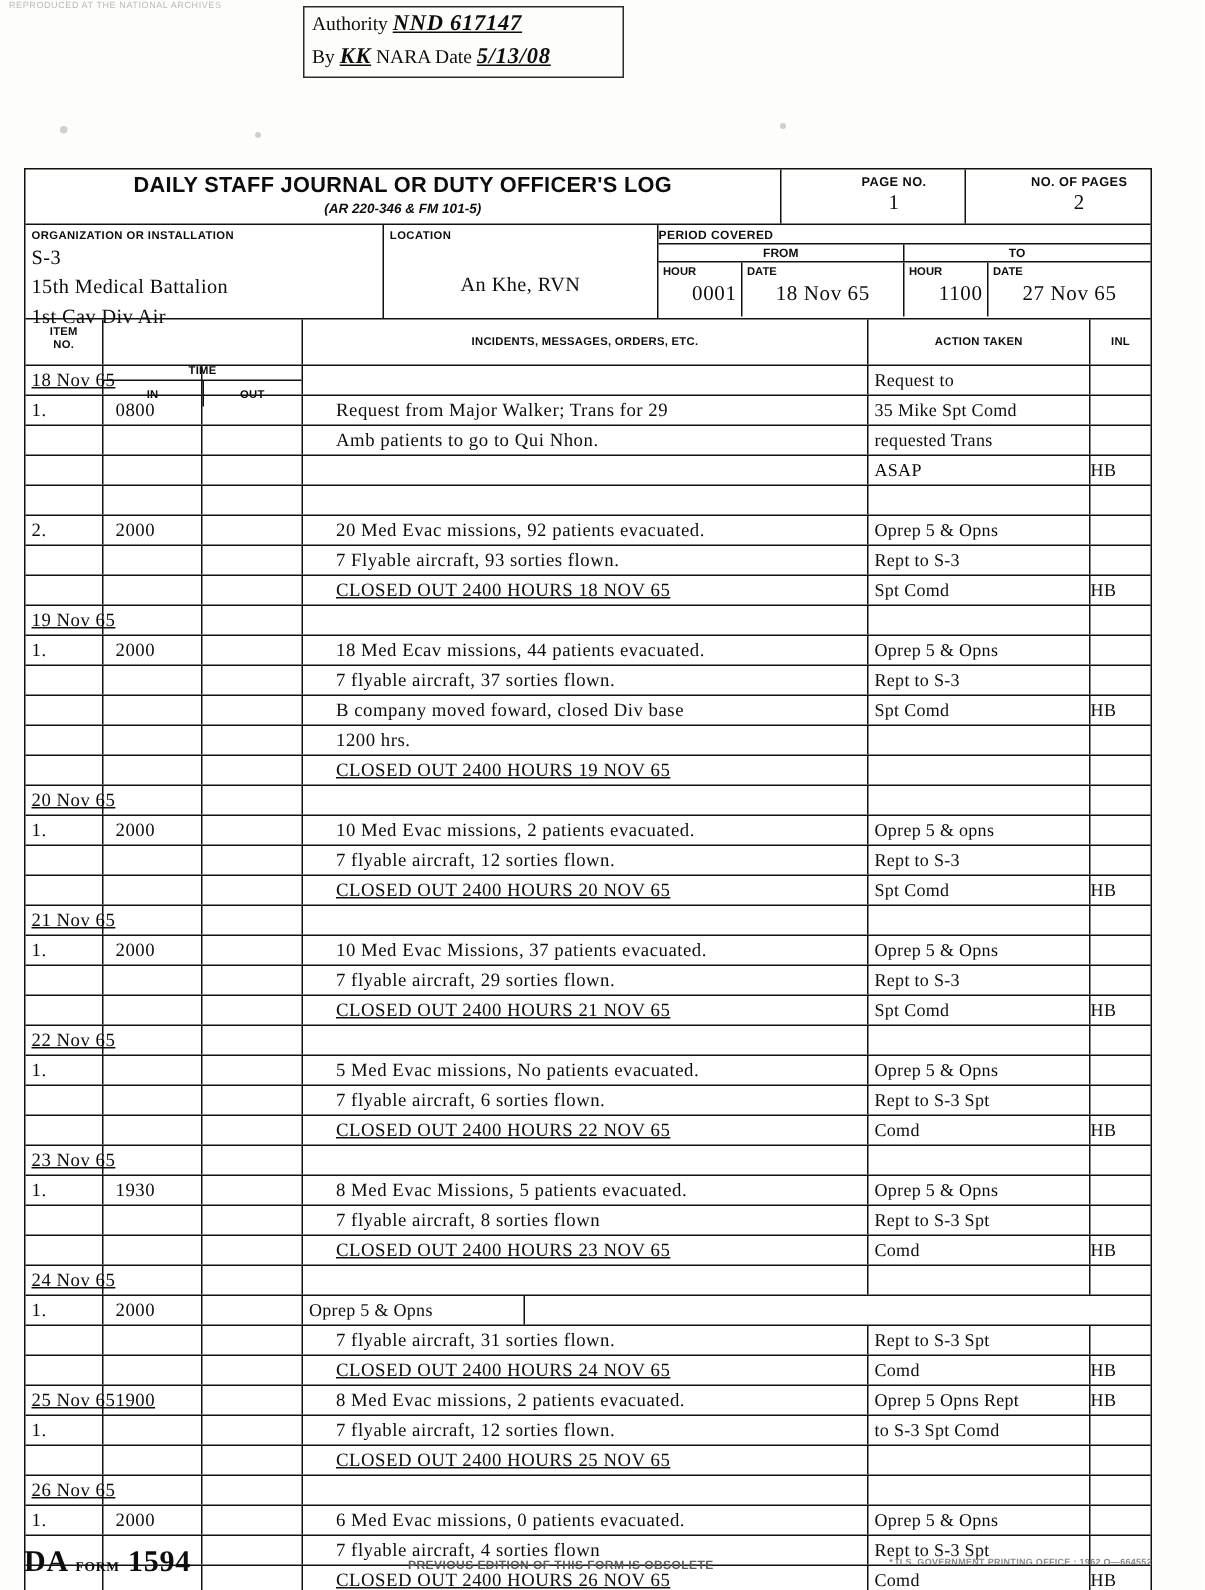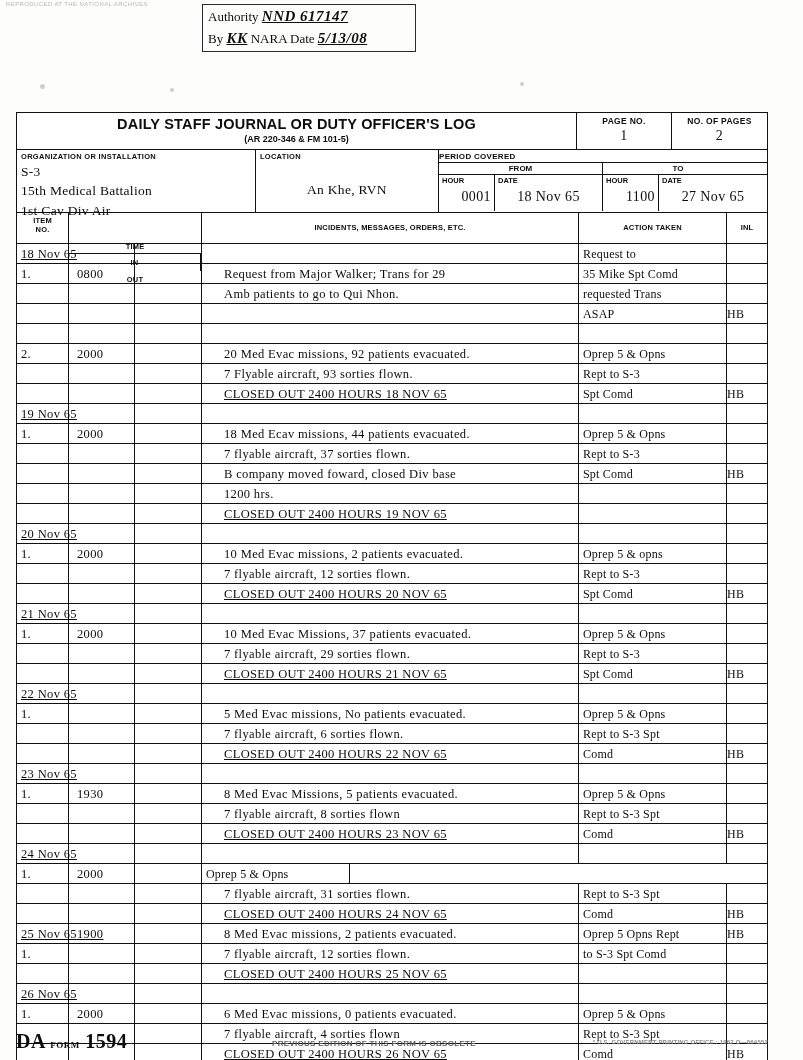--- a/index.html
+++ b/index.html
@@ -73,35 +73,37 @@
     box-sizing: border-box;
     background: #fff;
   }
   .bdr-b { border-bottom: 1px solid #111; }
   .bdr-r { border-right: 1px solid #111; }
 
   
   .hdr {
     display: flex;
     height: 36px;
+    gap: 28px;
   }
   .hdr-title {
     flex: 1 1 auto;
     text-align: center;
     padding-top: 3px;
     box-sizing: border-box;
   }
   .hdr-title .t1 {
     font-weight: bold;
     font-size: 14.5px;
     letter-spacing: 0.2px;
   }
   .hdr-title .t2 {
     font-size: 9px;
     font-weight: bold;
+    font-style: italic;
     margin-top: 2px;
   }
   .pgno, .nopg {
     width: 95px;
     box-sizing: border-box;
     text-align: center;
     font-size: 8.5px;
     font-weight: bold;
     padding-top: 3px;
     letter-spacing: 0.3px;
@@ -198,21 +200,21 @@
   .colhdr > div {
     box-sizing: border-box;
     text-align: center;
     font-size: 7.5px;
     font-weight: bold;
     letter-spacing: 0.2px;
   }
   .c-item { width: 52px; padding-top: 3px; }
   .c-time { width: 133px; }
   .c-time-lbl { height: 12px; line-height: 12px; border-bottom: 1px solid #111; margin-top: 28px; }
-  .c-time-sub { display: flex; height: 17px; flex-direction: column; }
+  .c-time-sub { display: flex; height: 17px; }
   .c-time-sub > div { flex: 1 1 0; line-height: 17px; }
   .c-inc { flex: 1 1 auto; padding-top: 10px; }
   .c-act { width: 148px; padding-top: 10px; }
   .c-inl { width: 40px; padding-top: 10px; }
 
   
   .body-rows { position: relative; }
   .row {
     display: flex;
     height: 19px;

